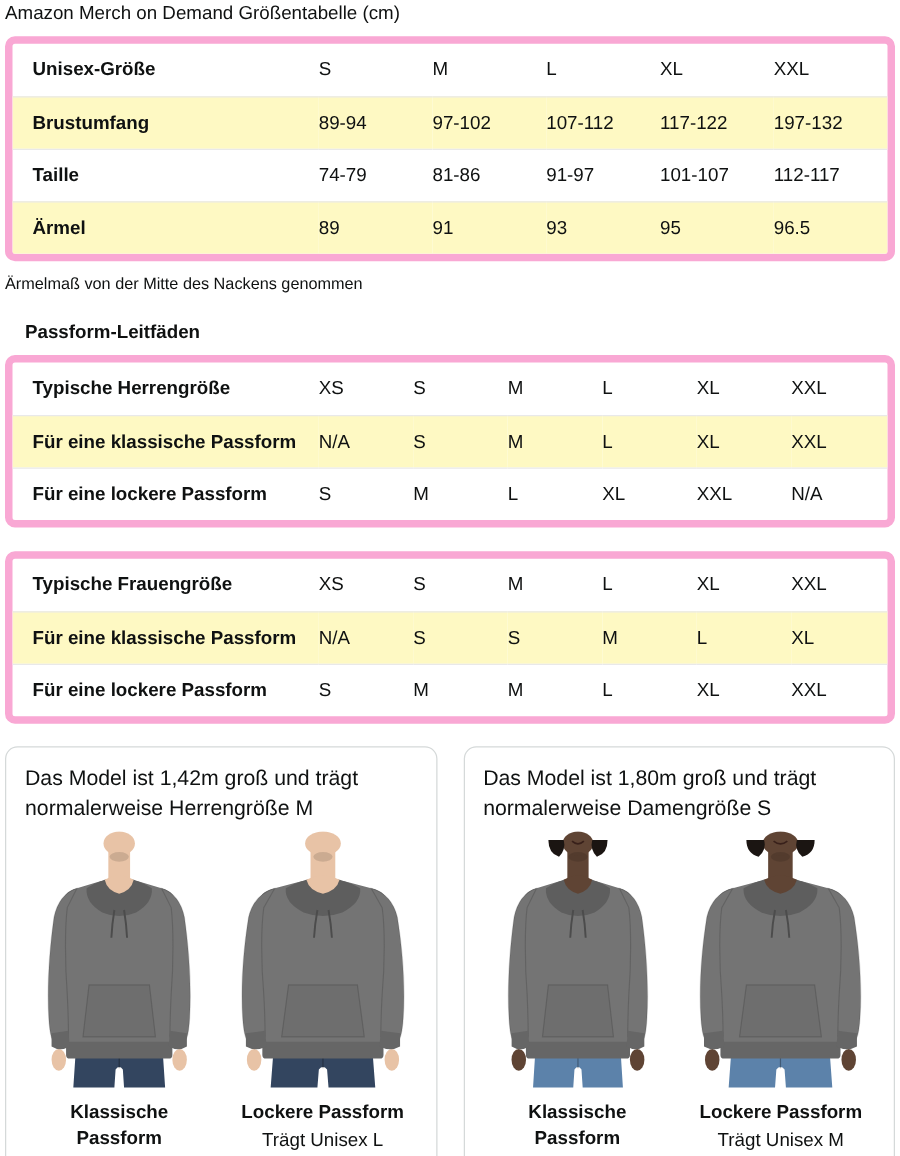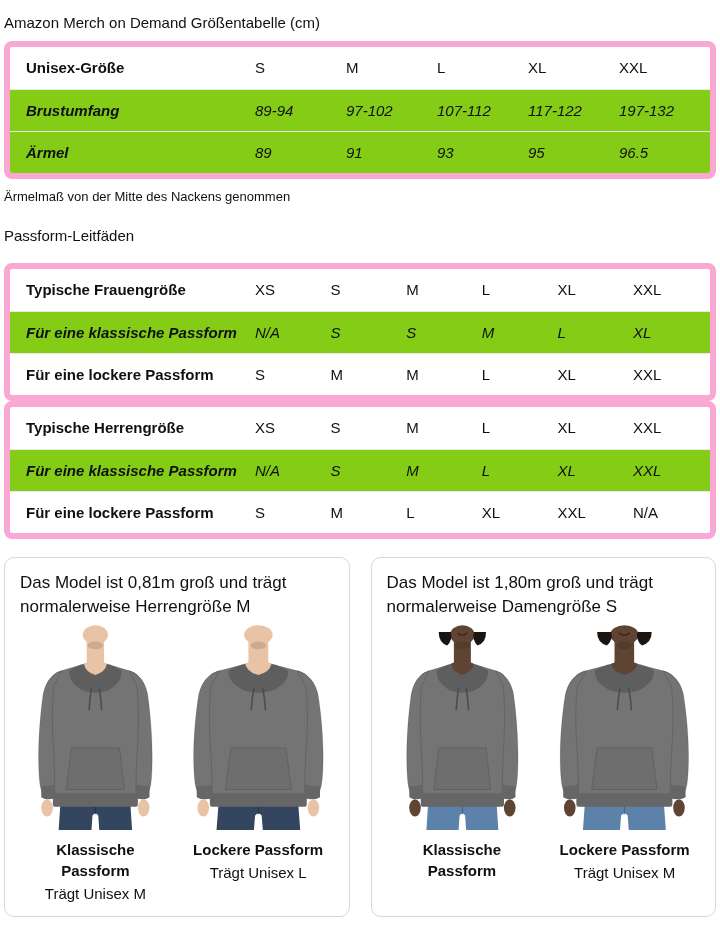--- a/index.html
+++ b/index.html
@@ -3,34 +3,34 @@
 <meta charset="utf-8">
 <style>
   * { box-sizing: border-box; }
   html,body { margin:0; padding:0; }
   body {
     width:720px; height:925px; overflow:hidden;
     background:#fff; color:#0f1111;
     font-family:"Liberation Sans", sans-serif;
   }
   .page { padding:2px 4px 0 4px; }
-  .page-title { font-size:15px; font-weight:400; margin:12px 0 10px 0; }
+  .page-title { font-size:15px; font-weight:400; margin:0 0 10px 0; }
 
   .table-card {
     border:6px solid #f9a8d4; border-radius:8px;
     overflow:hidden; background:#fff;
   }
   table { width:100%; border-collapse:collapse; font-size:15px; }
   td, th { height:42px; padding:0; text-align:left; font-weight:400; vertical-align:middle; }
   th.row-label { padding-left:16px; font-weight:700; white-space:nowrap; }
   tr.sep { border-top:1px solid #e9e9e9; }
-  tr.striped { background:#84cc16;font-style:italic; }
+  tr.striped { background:#fef9c3; }
 
   .note { font-size:13px; margin:10px 0 0 0; }
-  .section-heading { font-size:15px; font-weight:400; margin:23px 0 10px 0; }
+  .section-heading { font-size:15px; font-weight:700; margin:23px 0 10px 16px; }
   .fit-gap { margin-top:19px; }
 
   .cards-row { display:flex; gap:21px; margin-top:18px; }
   .model-card {
     flex:1 1 0; border:1px solid #d5d9d9; border-radius:10px;
     background:#fff; padding:13px 15px 12px 15px;
   }
   .card-title { font-size:17px; line-height:1.42; margin:0 0 6px 0; }
   .figures { display:flex; gap:12px; justify-content:center; }
   figure { margin:0; flex:1 1 0; display:flex; flex-direction:column; align-items:center; min-width:0; }
@@ -67,36 +67,87 @@
         <td>XXL</td>
       </tr>
       <tr class="sep striped">
         <th class="row-label">Brustumfang</th>
         <td>89-94</td>
         <td>97-102</td>
         <td>107-112</td>
         <td>117-122</td>
         <td>197-132</td>
       </tr>
+      <tr class="sep">
+        <th class="row-label">Taille</th>
+        <td>74-79</td>
+        <td>81-86</td>
+        <td>91-97</td>
+        <td>101-107</td>
+        <td>112-117</td>
+      </tr>
       <tr class="sep striped">
         <th class="row-label">Ärmel</th>
         <td>89</td>
         <td>91</td>
         <td>93</td>
         <td>95</td>
         <td>96.5</td>
       </tr>
     </tbody>
       </table>
   </div>
 
   <p class="note">Ärmelmaß von der Mitte des Nackens genommen</p>
 
   <p class="section-heading">Passform-Leitfäden</p>
 
+  <div class="table-card">
+    <table>
+      <colgroup>
+          <col style="width:35%">
+          <col style="width:10.8%">
+          <col style="width:10.8%">
+          <col style="width:10.8%">
+          <col style="width:10.8%">
+          <col style="width:10.8%">
+          <col style="width:11%">
+        </colgroup>
+      <tbody>
+          <tr>
+        <th class="row-label">Typische Herrengröße</th>
+        <td>XS</td>
+        <td>S</td>
+        <td>M</td>
+        <td>L</td>
+        <td>XL</td>
+        <td>XXL</td>
+      </tr>
+      <tr class="sep striped">
+        <th class="row-label">Für eine klassische Passform</th>
+        <td>N/A</td>
+        <td>S</td>
+        <td>M</td>
+        <td>L</td>
+        <td>XL</td>
+        <td>XXL</td>
+      </tr>
+      <tr class="sep">
+        <th class="row-label">Für eine lockere Passform</th>
+        <td>S</td>
+        <td>M</td>
+        <td>L</td>
+        <td>XL</td>
+        <td>XXL</td>
+        <td>N/A</td>
+      </tr>
+    </tbody>
+      </table>
+  </div>
+
   <div class="table-card fit-gap">
     <table>
       <colgroup>
           <col style="width:35%">
           <col style="width:10.8%">
           <col style="width:10.8%">
           <col style="width:10.8%">
           <col style="width:10.8%">
           <col style="width:10.8%">
           <col style="width:11%">
@@ -126,67 +177,24 @@
         <td>M</td>
         <td>M</td>
         <td>L</td>
         <td>XL</td>
         <td>XXL</td>
       </tr>
     </tbody>
       </table>
   </div>
 
-  <div class="table-card">
-    <table>
-      <colgroup>
-          <col style="width:35%">
-          <col style="width:10.8%">
-          <col style="width:10.8%">
-          <col style="width:10.8%">
-          <col style="width:10.8%">
-          <col style="width:10.8%">
-          <col style="width:11%">
-        </colgroup>
-      <tbody>
-          <tr>
-        <th class="row-label">Typische Herrengröße</th>
-        <td>XS</td>
-        <td>S</td>
-        <td>M</td>
-        <td>L</td>
-        <td>XL</td>
-        <td>XXL</td>
-      </tr>
-      <tr class="sep striped">
-        <th class="row-label">Für eine klassische Passform</th>
-        <td>N/A</td>
-        <td>S</td>
-        <td>M</td>
-        <td>L</td>
-        <td>XL</td>
-        <td>XXL</td>
-      </tr>
-      <tr class="sep">
-        <th class="row-label">Für eine lockere Passform</th>
-        <td>S</td>
-        <td>M</td>
-        <td>L</td>
-        <td>XL</td>
-        <td>XXL</td>
-        <td>N/A</td>
-      </tr>
-    </tbody>
-      </table>
-  </div>
-
   <div class="cards-row">
 
     <section class="model-card">
-      <p class="card-title">Das Model ist 0,81m groß und trägt normalerweise Herrengröße M</p>
+      <p class="card-title">Das Model ist 1,42m groß und trägt normalerweise Herrengröße M</p>
       <div class="figures">
         <figure>
           <div class="model-photo">
               <svg viewBox="0 0 156 205" xmlns="http://www.w3.org/2000/svg" preserveAspectRatio="xMidYMid meet">
       <rect width="156" height="205" fill="#ffffff"></rect>
       <path d="M 42.0 175 L 114.0 175 L 116.0 205 L 82.0 205 L 81.0 190 Q 78.0 186 75.0 190 L 74.0 205 L 40.0 205 Z" fill="#33455f"></path>
       <line x1="78.0" y1="176" x2="78.0" y2="189" stroke="rgba(0,0,0,.3)" stroke-width="1"></line>
       <rect x="69.0" y="0" width="18.0" height="38" fill="#e8c3a6"></rect>
       <ellipse cx="78.0" cy="3" rx="13.0" ry="10" fill="#e8c3a6"></ellipse>
       <ellipse cx="78.0" cy="14" rx="8" ry="4" fill="rgba(0,0,0,.12)"></ellipse>

